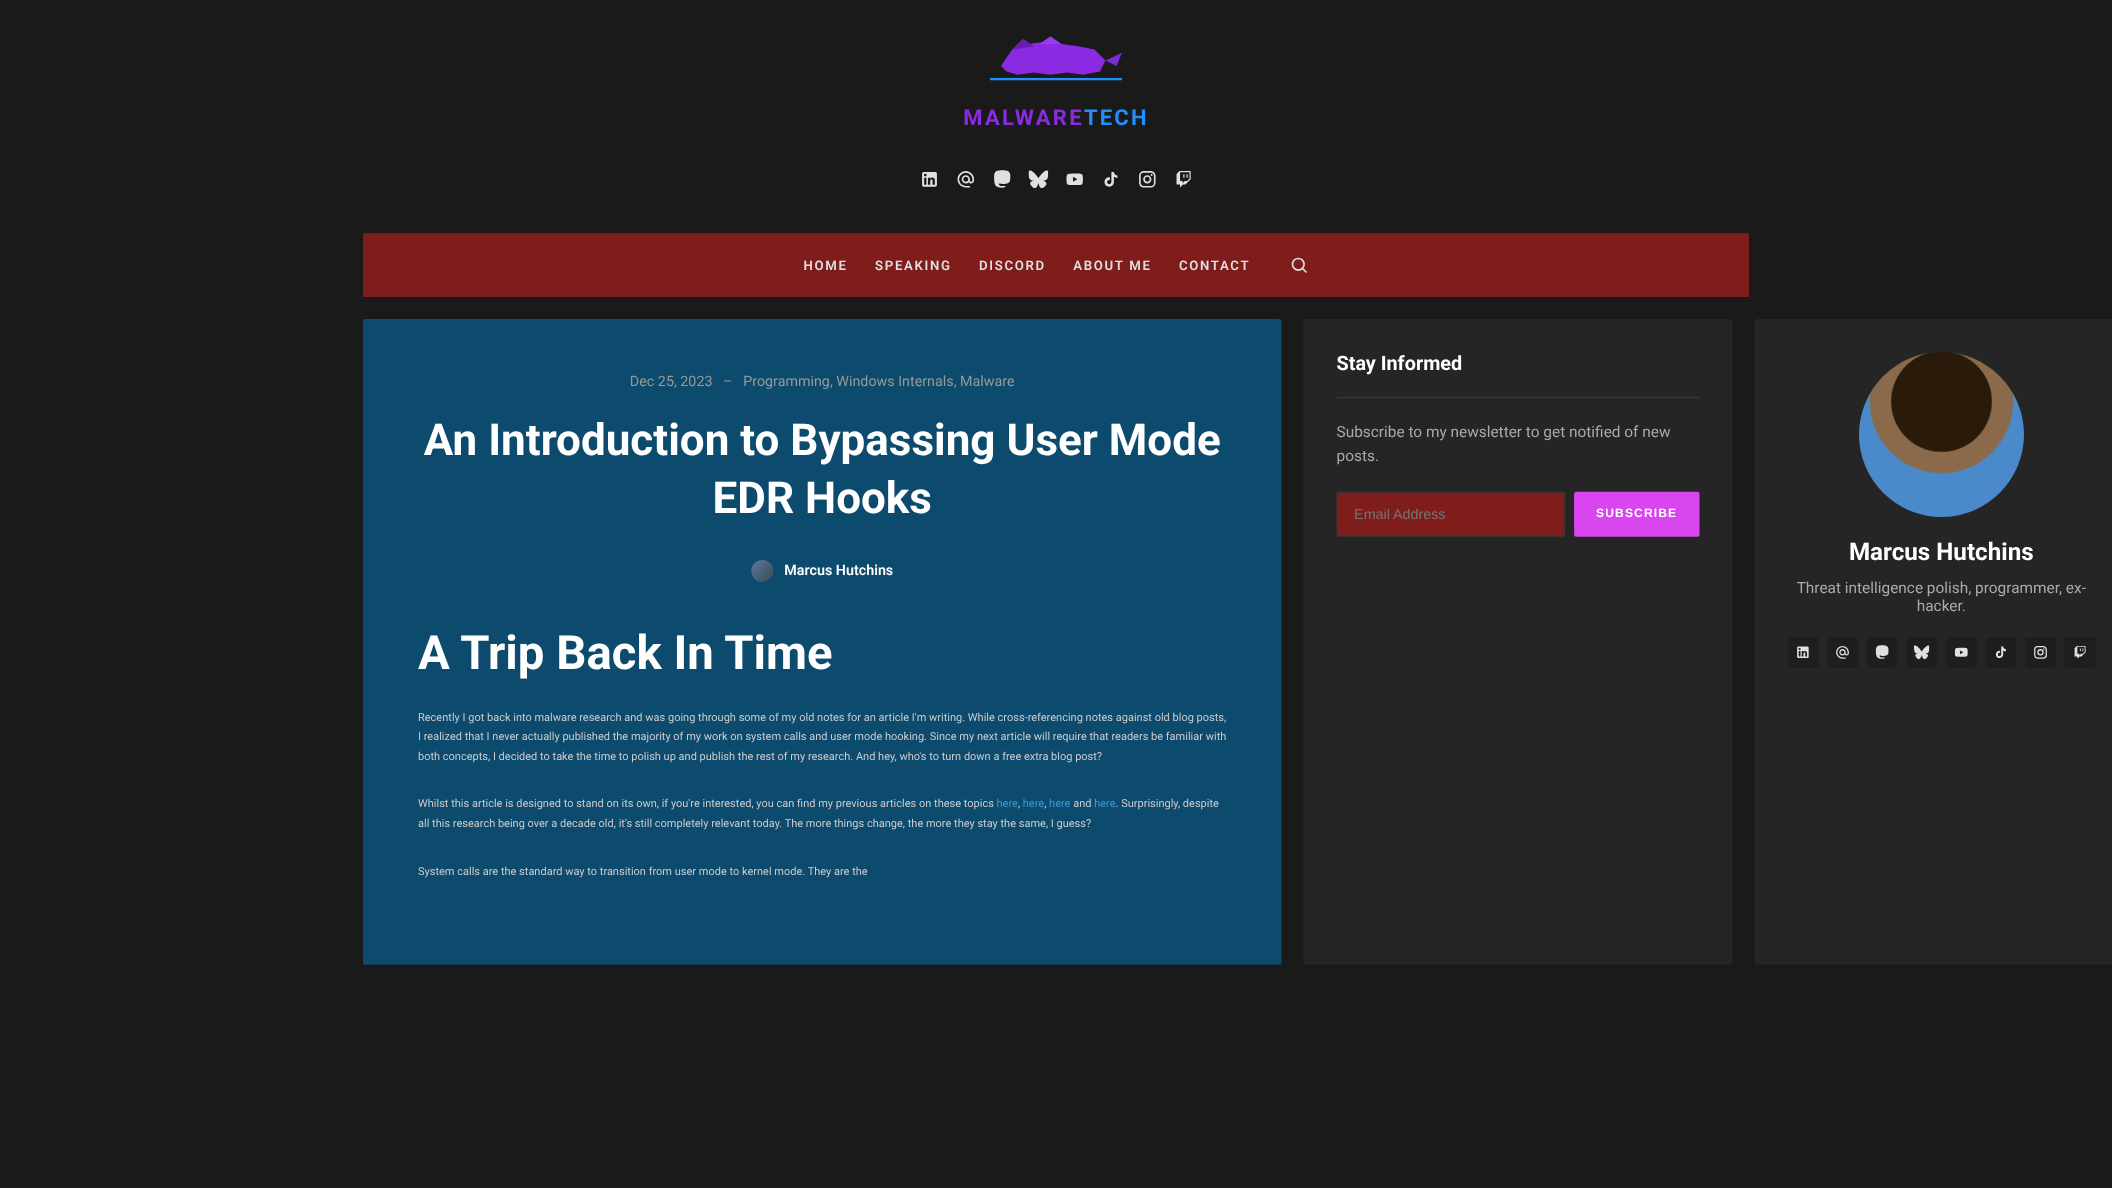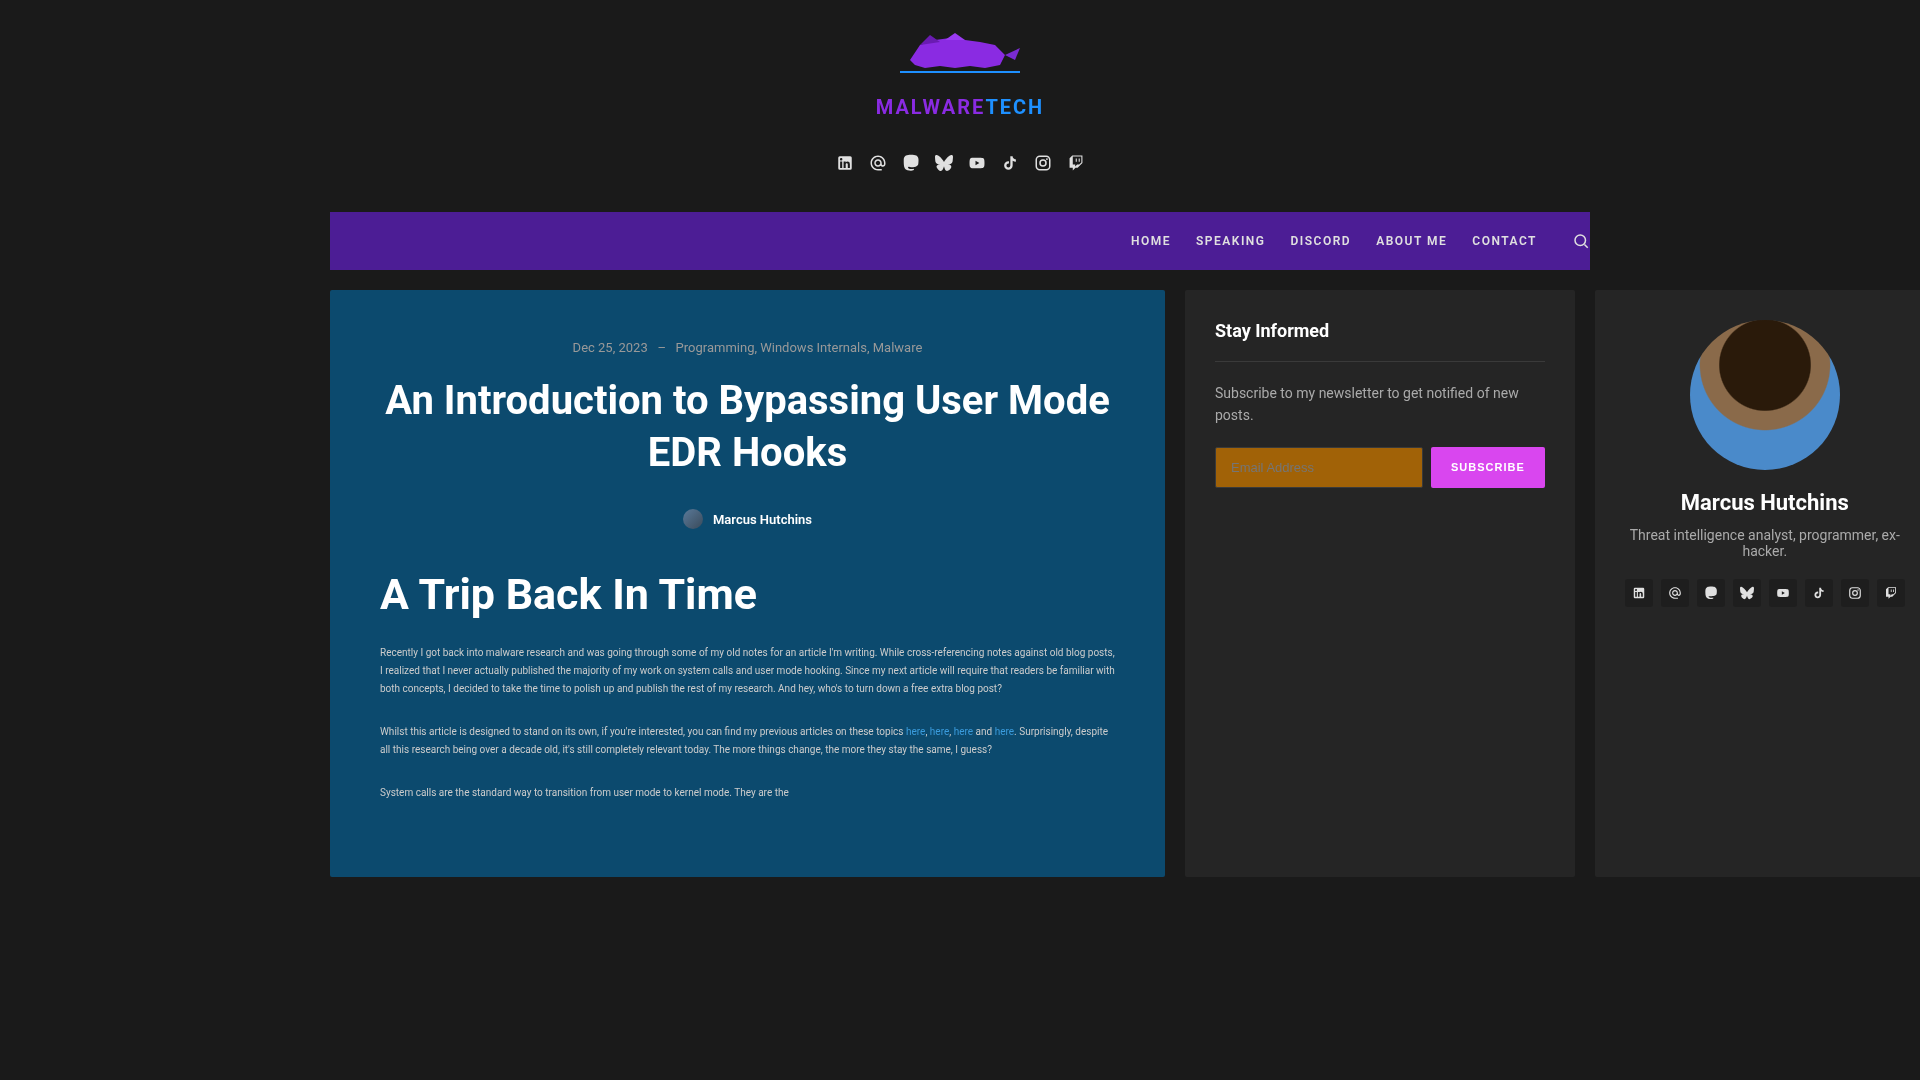--- a/index.html
+++ b/index.html
@@ -35,25 +35,25 @@
       width: 18px;
       height: 18px;
       color: #e0e0e0;
       cursor: pointer;
       display: flex;
       align-items: center;
       justify-content: center;
     }
     .social-icon svg { width: 18px; height: 18px; fill: currentColor; }
     .nav {
-      background: #4c1d95;
+      background: #7f1d1d;
       max-width: 1260px;
       margin: 20px auto 0;
       display: flex;
-      justify-content: flex-end;
+      justify-content: center;
       align-items: center;
       padding: 20px 0;
       gap: 25px;
     }
     .nav-item {
       color: #e0e0e0;
       font-size: 12px;
       font-weight: 600;
       letter-spacing: 1.5px;
       text-transform: uppercase;
@@ -143,21 +143,21 @@
       font-size: 14px;
       line-height: 1.6;
       margin-bottom: 20px;
     }
     .subscribe-row {
       display: flex;
       gap: 8px;
     }
     .email-input {
       flex: 1;
-      background: #a16207;
+      background: #7f1d1d;
       border: 1px solid #3a3a3a;
       padding: 12px 15px;
       color: #ccc;
       font-size: 13px;
       border-radius: 2px;
     }
     .subscribe-btn {
       background: #d946ef;
       color: #fff;
       border: none;
@@ -310,21 +310,21 @@
       <p class="sidebar-text">Subscribe to my newsletter to get notified of new posts.</p>
       <div class="subscribe-row">
         <input type="text" class="email-input" placeholder="Email Address" style="">
         <button class="subscribe-btn">SUBSCRIBE</button>
       </div>
     </div>
 
     <div class="sidebar-box profile-card">
       <div class="profile-avatar"></div>
       <h3 class="profile-name">Marcus Hutchins</h3>
-      <p class="profile-bio">Threat intelligence analyst, programmer, ex-hacker.</p>
+      <p class="profile-bio">Threat intelligence polish, programmer, ex-hacker.</p>
       <div class="profile-socials">
         <span class="profile-social-icon">
             <svg viewBox="0 0 24 24">
               <path d="M19 3a2 2 0 0 1 2 2v14a2 2 0 0 1-2 2H5a2 2 0 0 1-2-2V5a2 2 0 0 1 2-2h14m-.5 15.5v-5.3a3.26 3.26 0 0 0-3.26-3.26c-.85 0-1.84.52-2.32 1.3v-1.11h-2.79v8.37h2.79v-4.93c0-.77.62-1.4 1.39-1.4a1.4 1.4 0 0 1 1.4 1.4v4.93h2.79M6.88 8.56a1.68 1.68 0 0 0 1.68-1.68c0-.93-.75-1.69-1.68-1.69a1.69 1.69 0 0 0-1.69 1.69c0 .93.76 1.68 1.69 1.68m1.39 9.94v-8.37H5.5v8.37h2.77z"></path>
             </svg>
           </span>
         <span class="profile-social-icon">
             <svg viewBox="0 0 24 24">
               <path d="M12 2C6.48 2 2 6.48 2 12s4.48 10 10 10h5v-2h-5c-4.34 0-8-3.66-8-8s3.66-8 8-8 8 3.66 8 8v1.43c0 .79-.71 1.57-1.5 1.57s-1.5-.78-1.5-1.57V12c0-2.76-2.24-5-5-5s-5 2.24-5 5 2.24 5 5 5c1.38 0 2.64-.56 3.54-1.47.65.89 1.77 1.47 2.96 1.47 1.97 0 3.5-1.6 3.5-3.57V12c0-5.52-4.48-10-10-10zm0 13c-1.66 0-3-1.34-3-3s1.34-3 3-3 3 1.34 3 3-1.34 3-3 3z"></path>
             </svg>

